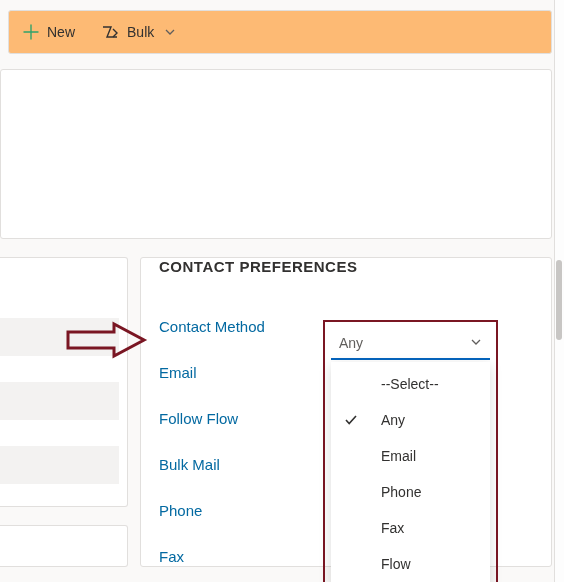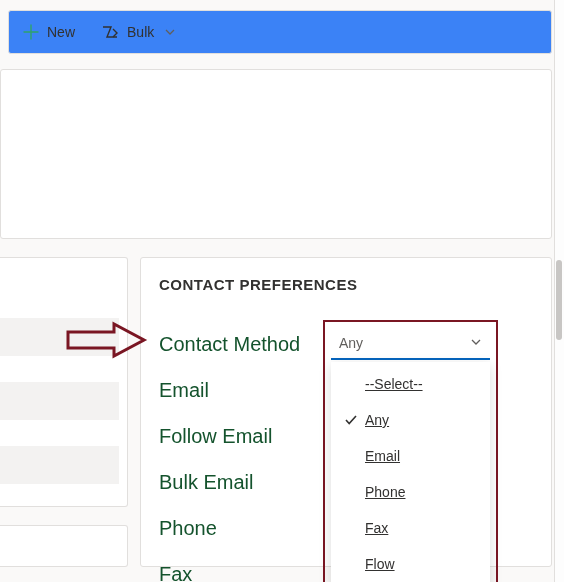--- a/index.html
+++ b/index.html
@@ -10,21 +10,21 @@
     background: #faf9f8;
     width: 564px;
     height: 582px;
     overflow: hidden;
     position: relative;
   }
 
   
   .toolbar {
     margin: 10px 12px 0 8px;
-    background: #3b82f6;
+    background: #fdba74;
     border: 1px solid #e1dfdd;
     border-radius: 3px;
     height: 44px;
     display: flex;
     align-items: center;
     padding: 0 8px;
     gap: 14px;
   }
   .tb-btn {
     display: flex;
@@ -77,38 +77,38 @@
     border-radius: 0 3px 3px 0;
   }
 
   .right-panel {
     flex: 1;
     background: #fff;
     border: 1px solid #e1dfdd;
     border-radius: 3px;
     margin-left: 12px;
     margin-right: 12px;
-    padding: 18px 18px;
+    padding: 0 18px;
     position: relative;
   }
   .section-title {
     font-size: 15px;
     font-weight: 600;
     letter-spacing: .5px;
     margin-bottom: 28px;
   }
   .field-row {
     display: flex;
     align-items: center;
     height: 46px;
   }
   .field-label {
     width: 180px;
-    font-size: 20px;
-    color: #14532d;
+    font-size: 15px;
+    color: #0369a1;
   }
 
   
   .dd-open {
     position: absolute;
     top: 62px;
     left: 182px;
     width: 175px;
     border: 2px solid #7a1623;
     padding: 8px 6px 12px 6px;
@@ -137,21 +137,21 @@
     height: 36px;
     padding: 0 12px 0 10px;
     font-size: 14px;
     cursor: pointer;
   }
   .dd-item .check {
     width: 20px;
     display:inline-flex;
     justify-content:center;
   }
-  .dd-item .opt { margin-left: 4px; text-decoration: underline; }
+  .dd-item .opt { margin-left: 20px; }
 
   
   .arrow {
     position: absolute;
     top: 320px;
     left: 64px;
     pointer-events: none;
   }
 
   
@@ -220,24 +220,24 @@
   <div class="right-panel">
     <div class="section-title">CONTACT PREFERENCES</div>
 
     <div class="field-row">
       <div class="field-label">Contact Method</div>
     </div>
     <div class="field-row">
       <div class="field-label">Email</div>
     </div>
     <div class="field-row">
-      <div class="field-label">Follow Email</div>
-    </div>
-    <div class="field-row">
-      <div class="field-label">Bulk Email</div>
+      <div class="field-label">Follow Flow</div>
+    </div>
+    <div class="field-row">
+      <div class="field-label">Bulk Mail</div>
     </div>
     <div class="field-row">
       <div class="field-label">Phone</div>
     </div>
     <div class="field-row">
       <div class="field-label">Fax</div>
     </div>
 
     <div class="dd-open">
       <div class="dd-trigger">

